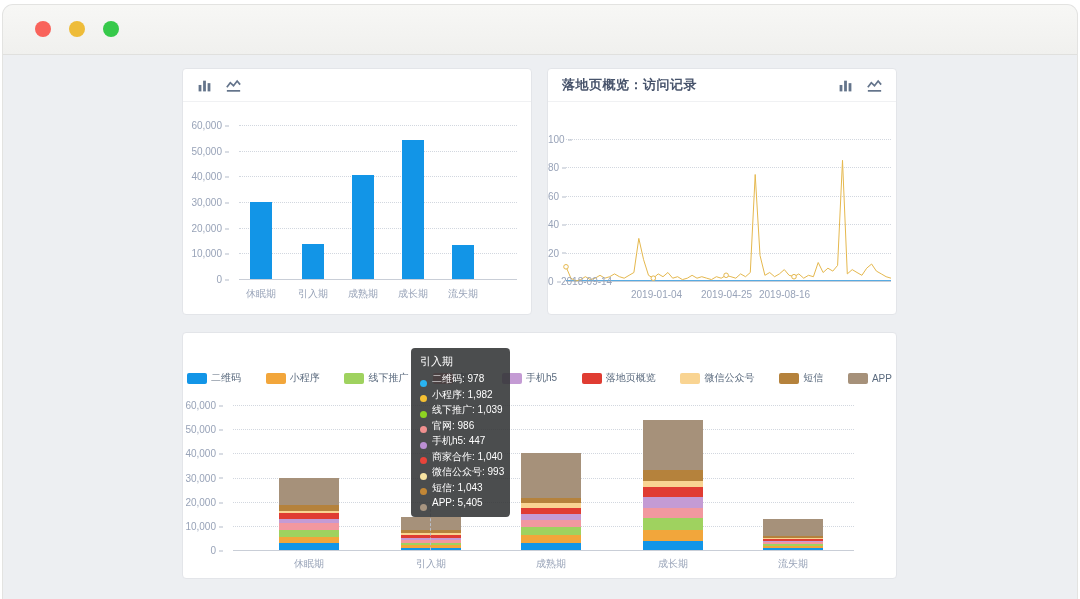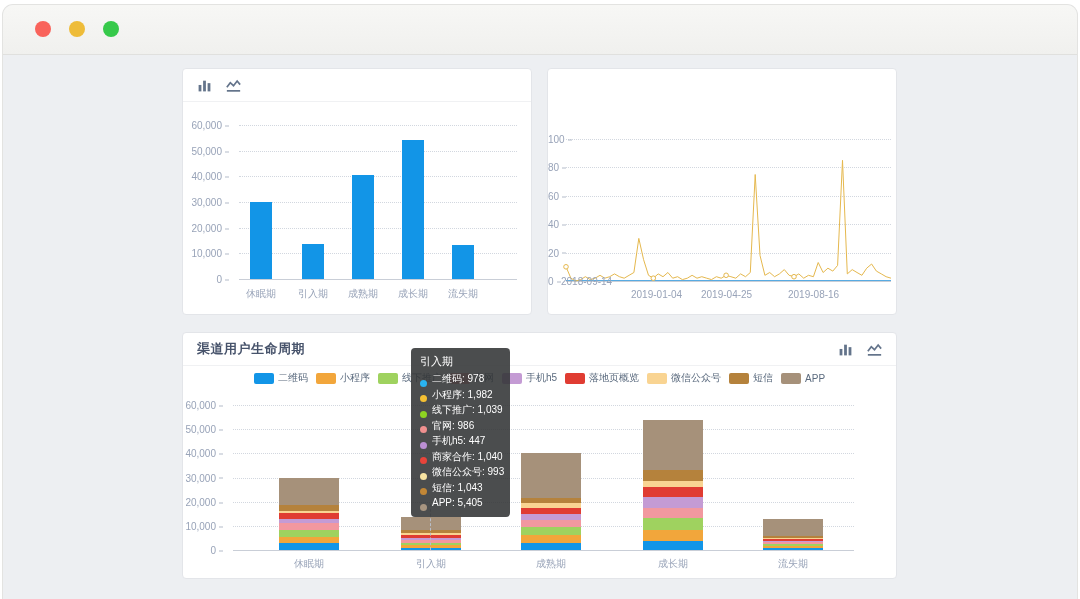--- a/index.html
+++ b/index.html
@@ -96,20 +96,34 @@
           <div class="bar" style="left: 269px; width: 22px; top: 142px; height: 34px; background: rgb(18, 149, 231);"></div>
           <div class="xlabel" style="left: 78px; top: 184px;">休眠期</div>
           <div class="xlabel" style="left: 130px; top: 184px;">引入期</div>
           <div class="xlabel" style="left: 180px; top: 184px;">成熟期</div>
           <div class="xlabel" style="left: 230px; top: 184px;">成长期</div>
           <div class="xlabel" style="left: 280px; top: 184px;">流失期</div>
         </div>
     </section>
 
     <section class="card" id="card2">
+      <div class="card-header">
+        <span class="card-title">落地页概览：访问记录</span>
+        <span class="card-icons">
+          <svg class="icon-btn" viewBox="0 0 14 14">
+            <rect x="1.5" y="6.5" width="2.6" height="6" fill="currentColor"></rect>
+            <rect x="5.7" y="2.5" width="2.6" height="10" fill="currentColor"></rect>
+            <rect x="9.9" y="4.8" width="2.6" height="7.7" fill="currentColor"></rect>
+          </svg>
+          <svg class="icon-btn" viewBox="0 0 14 14">
+            <polyline points="0.8,8.6 4,4.4 7,7.2 10.4,2.8 13.2,6.2" fill="none" stroke="currentColor" stroke-width="1.6"></polyline>
+            <rect x="0.8" y="11.2" width="12.4" height="1.6" fill="currentColor"></rect>
+          </svg>
+        </span>
+      </div>
       <div class="chart-body" id="chart2">
           <div class="gridline" style="left: 18px; width: 325px; top: 36px;"></div>
           <div class="ytick" style="left: 0px; width: 8px; top: 36px;">100</div>
           <div class="gridline" style="left: 18px; width: 325px; top: 64.4px;"></div>
           <div class="ytick" style="left: 0px; width: 8px; top: 64.4px;">80</div>
           <div class="gridline" style="left: 18px; width: 325px; top: 92.8px;"></div>
           <div class="ytick" style="left: 0px; width: 8px; top: 92.8px;">60</div>
           <div class="gridline" style="left: 18px; width: 325px; top: 121.2px;"></div>
           <div class="ytick" style="left: 0px; width: 8px; top: 121.2px;">40</div>
           <div class="gridline" style="left: 18px; width: 325px; top: 149.6px;"></div>
@@ -120,55 +134,41 @@
             <polyline points="18,177.5 343,177.5" fill="none" stroke="#58abe2" stroke-width="1"></polyline>
             <polyline points="18.0,163.8 22.9,175.2 27.7,178.0 32.6,176.6 37.4,173.7 42.3,176.6 47.1,175.2 52.0,172.3 56.8,175.2 61.7,173.7 66.5,170.9 71.4,173.7 76.2,175.2 81.1,172.3 85.9,169.5 90.8,135.4 95.6,156.7 100.5,172.3 105.3,175.2 110.2,170.9 115.0,173.7 119.9,169.5 124.7,175.2 129.6,173.7 134.4,176.6 139.3,175.2 144.1,172.3 149.0,175.2 153.8,173.7 158.7,175.2 163.5,176.6 168.4,173.7 173.2,175.2 178.1,172.3 182.9,173.7 187.8,175.2 192.6,170.9 197.5,173.7 202.3,169.5 207.2,71.5 212.0,152.4 216.9,172.3 221.7,169.5 226.6,173.7 231.4,170.9 236.3,166.6 241.1,172.3 246.0,173.7 250.8,170.9 255.7,175.2 260.5,172.3 265.4,173.7 270.2,159.5 275.1,169.5 279.9,165.2 284.8,168.1 289.6,162.4 294.5,57.3 299.3,170.9 304.2,166.6 309.0,169.5 313.9,172.3 318.7,165.2 323.6,161.0 328.4,168.1 333.3,170.9 338.1,173.7 343.0,175.2" fill="none" stroke="#e5b84e" stroke-width="1"></polyline>
             <circle cx="18.0" cy="163.8" r="2.3" fill="#fff" stroke="#e5b84e"></circle>
             <circle cx="105.3" cy="175.2" r="2.3" fill="#fff" stroke="#e5b84e"></circle>
             <circle cx="178.1" cy="172.3" r="2.3" fill="#fff" stroke="#e5b84e"></circle>
             <circle cx="246.0" cy="173.7" r="2.3" fill="#fff" stroke="#e5b84e"></circle>
           </svg>
           <div class="xlabel2" style="left: 13px; top: 173px;">2018-09-14</div>
           <div class="xlabel2" style="left: 83px; top: 186px;">2019-01-04</div>
           <div class="xlabel2" style="left: 153px; top: 186px;">2019-04-25</div>
-          <div class="xlabel2" style="left: 240px; top: 186px;">2019-08-16</div>
+          <div class="xlabel2" style="left: 211px; top: 186px;">2019-08-16</div>
         </div>
     </section>
 
     <section class="card" id="card3">
-      <div class="card-header">
-        <span class="card-title">渠道用户生命周期</span>
-        <span class="card-icons">
-          <svg class="icon-btn" viewBox="0 0 14 14">
-            <rect x="1.5" y="6.5" width="2.6" height="6" fill="currentColor"></rect>
-            <rect x="5.7" y="2.5" width="2.6" height="10" fill="currentColor"></rect>
-            <rect x="9.9" y="4.8" width="2.6" height="7.7" fill="currentColor"></rect>
-          </svg>
-          <svg class="icon-btn" viewBox="0 0 14 14">
-            <polyline points="0.8,8.6 4,4.4 7,7.2 10.4,2.8 13.2,6.2" fill="none" stroke="currentColor" stroke-width="1.6"></polyline>
-            <rect x="0.8" y="11.2" width="12.4" height="1.6" fill="currentColor"></rect>
-          </svg>
-        </span>
-      </div>
       <div class="chart-body" id="chart3">
           <div class="gridline" style="left: 50px; width: 621px; top: 38px;"></div>
           <div class="ytick" style="left: 0px; width: 40px; top: 38px;">60,000</div>
           <div class="gridline" style="left: 50px; width: 621px; top: 62.1667px;"></div>
           <div class="ytick" style="left: 0px; width: 40px; top: 62.1667px;">50,000</div>
           <div class="gridline" style="left: 50px; width: 621px; top: 86.3333px;"></div>
           <div class="ytick" style="left: 0px; width: 40px; top: 86.3333px;">40,000</div>
           <div class="gridline" style="left: 50px; width: 621px; top: 110.5px;"></div>
           <div class="ytick" style="left: 0px; width: 40px; top: 110.5px;">30,000</div>
           <div class="gridline" style="left: 50px; width: 621px; top: 134.667px;"></div>
           <div class="ytick" style="left: 0px; width: 40px; top: 134.667px;">20,000</div>
           <div class="gridline" style="left: 50px; width: 621px; top: 158.833px;"></div>
           <div class="ytick" style="left: 0px; width: 40px; top: 158.833px;">10,000</div>
           <div class="axisline" style="left: 50px; width: 621px; top: 183px;"></div>
           <div class="ytick" style="left: 0px; width: 40px; top: 183px;">0</div>
-          <div class="legend-row" style="top: 4px;">
+          <div class="legend-row" style="top: 4px; justify-content: space-between;">
             <div class="lg3-item">
               <div class="chip" style="background: rgb(18, 149, 231);"></div>
               <span>二维码</span>
             </div>
             <div class="lg3-item">
               <div class="chip" style="background: rgb(242, 166, 59);"></div>
               <span>小程序</span>
             </div>
             <div class="lg3-item">
               <div class="chip" style="background: rgb(159, 210, 95);"></div>

